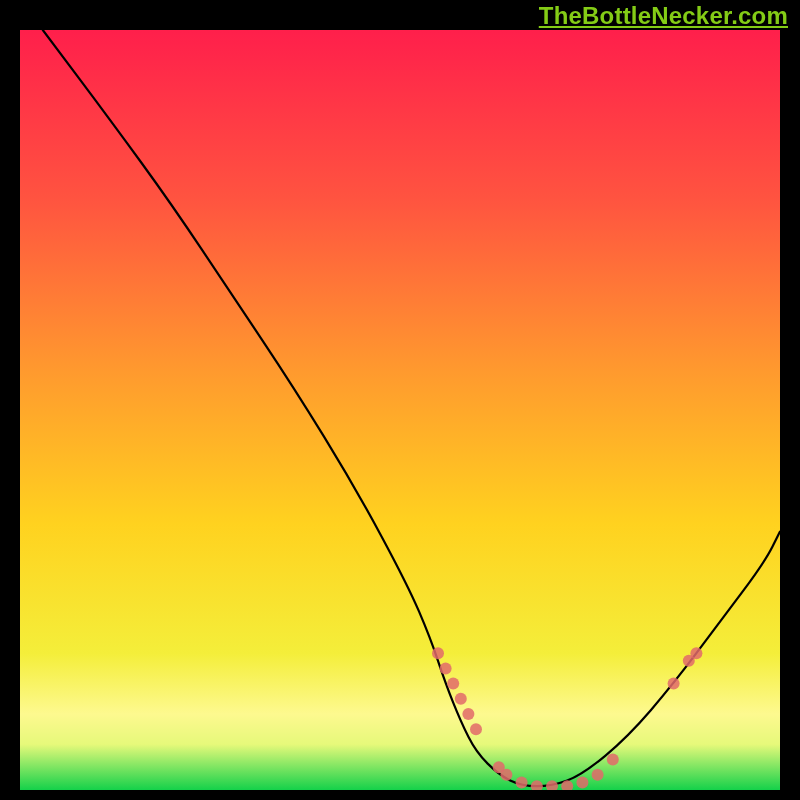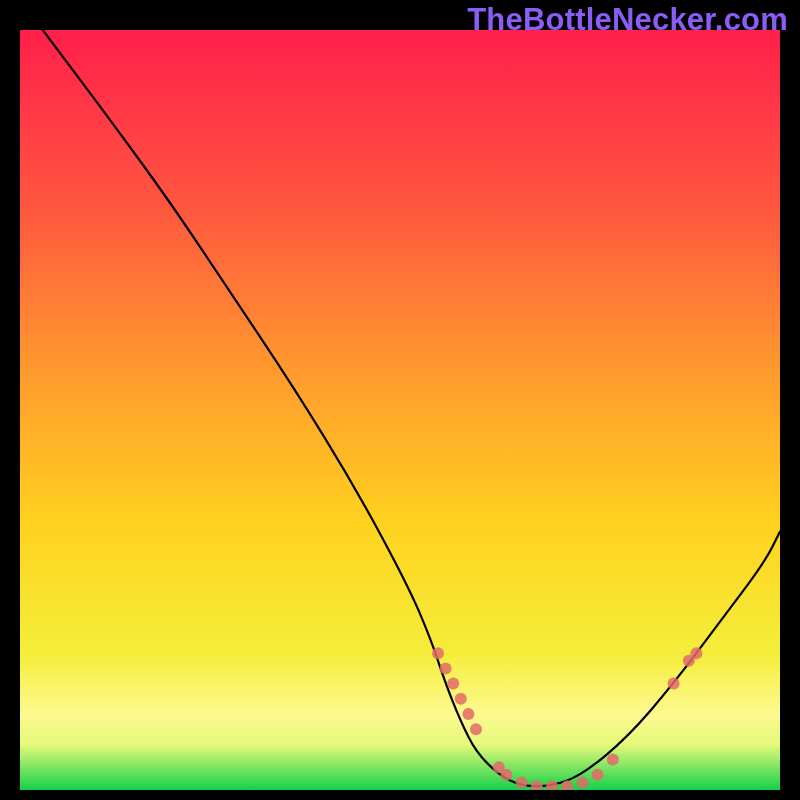--- a/index.html
+++ b/index.html
@@ -13,25 +13,26 @@
   }
   .wrap {
     position: relative;
     width: 800px;
     height: 800px;
   }
   .watermark {
     position: absolute;
     top: 2px;
     right: 12px;
-    font-size: 31px;
+    font-size: 24px;
     font-weight: 600;
-    color: #8b5cf6;
+    color: #84cc16;
     letter-spacing: 0.2px;
     z-index: 3;
+    text-decoration: underline;
   }
   .plot {
     position: absolute;
     left: 20px;
     top: 30px;
     width: 760px;
     height: 760px;
     z-index: 1;
   }
   .gradient {

